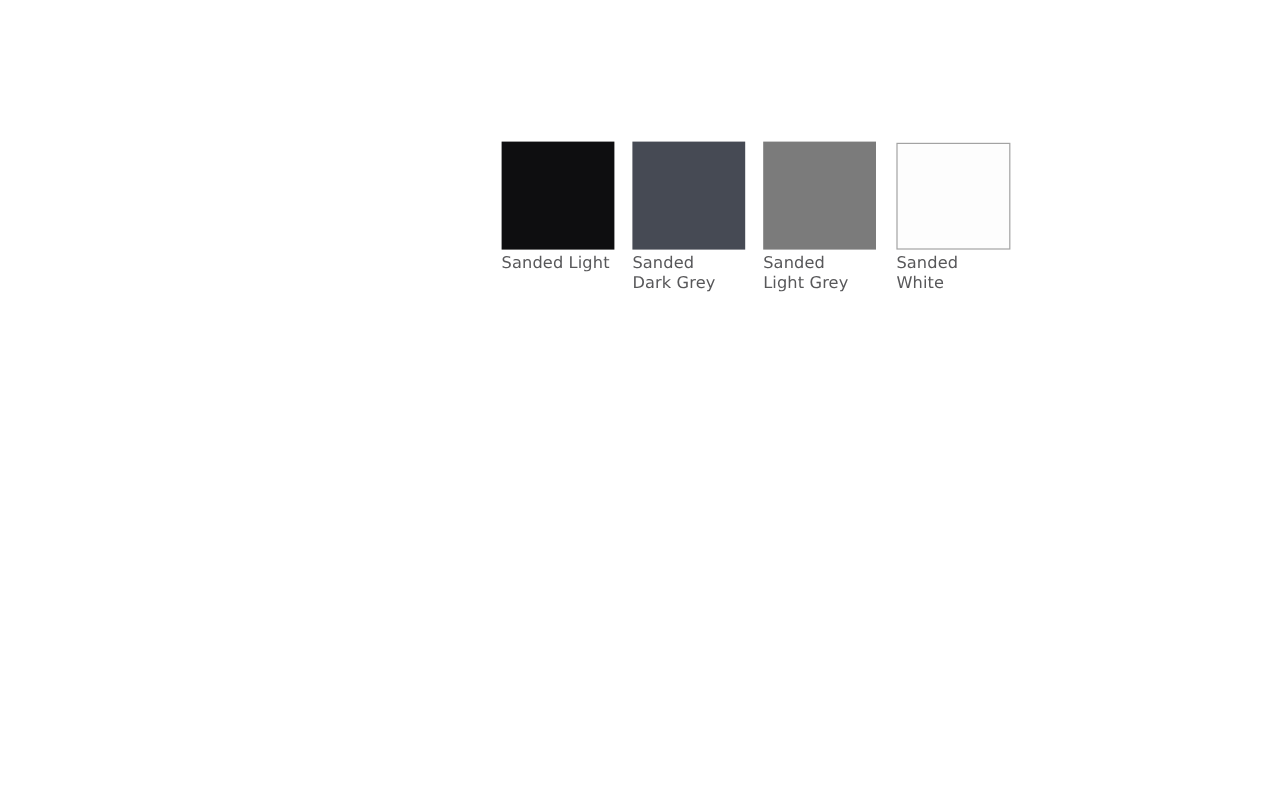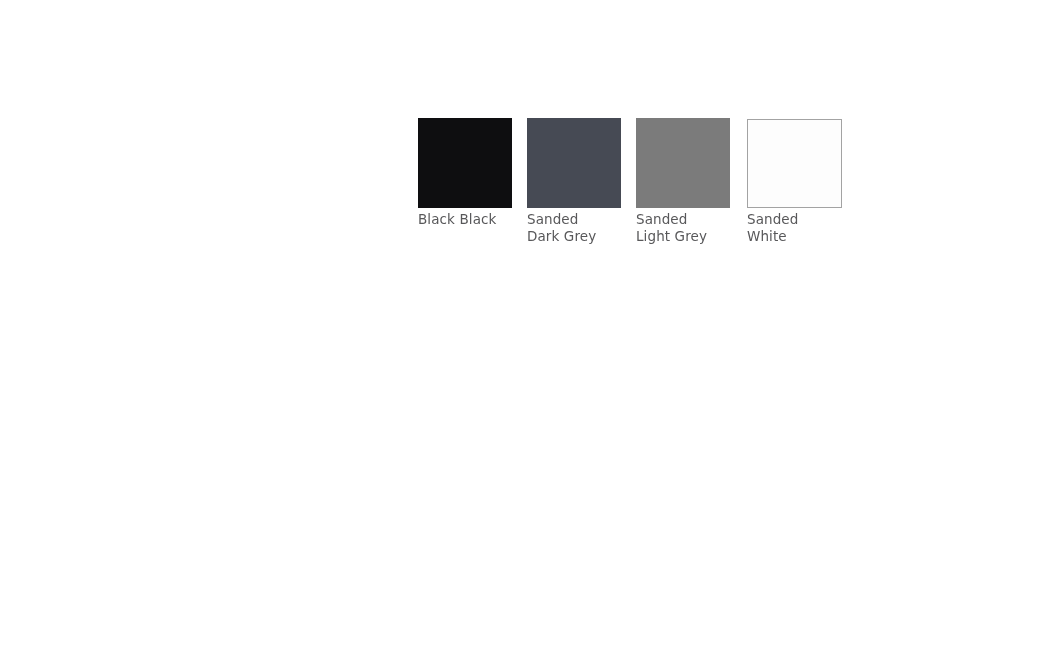--- a/index.html
+++ b/index.html
@@ -63,21 +63,21 @@
     font-weight: 400;
   }
 </style>
 </head>
 <body style="background-color: rgb(255, 255, 255);">
 
 <div id="swatch-group">
 
   <div class="swatch-item">
     <div class="swatch-chip" style="background-color: rgb(14, 14, 16);"></div>
-    <div class="swatch-label" style="color: rgb(88, 88, 90);">Black Black</div>
+    <div class="swatch-label" style="color: rgb(88, 88, 90);">Sanded Light</div>
   </div>
 
   <div class="swatch-item">
     <div class="swatch-chip" style="background-color: rgb(70, 74, 84);"></div>
     <div class="swatch-label" style="color: rgb(88, 88, 90);">Sanded
 Dark Grey</div>
   </div>
 
   <div class="swatch-item">
     <div class="swatch-chip" style="background-color: rgb(123, 123, 123);"></div>

